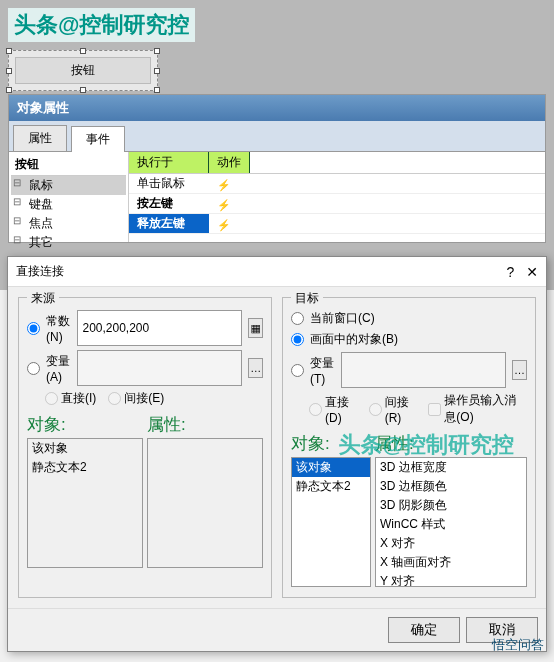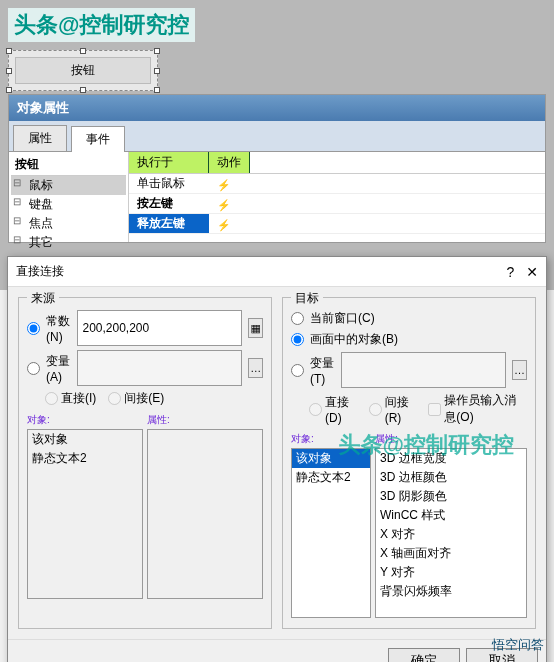--- a/index.html
+++ b/index.html
@@ -39,22 +39,22 @@
   .grp-lbl { position: absolute; top: -8px; left: 8px; background: #f0f0f0; padding: 0 4px; }
   .radio-row { display: flex; align-items: center; gap: 6px; margin: 4px 0; }
   .radio-row input[type=radio] { margin: 0; }
   .radio-row .txt { flex: 1; height: 36px; border: 1px solid #999; background: #fff; padding: 6px 4px; font-size: 12px; }
   .radio-row .txt[disabled] { background: #f4f4f4; }
   .icon-btn { width: 22px; height: 20px; border: 1px solid #999; background: #e8e8e8; display: inline-flex; align-items: center; justify-content: center; cursor: pointer; font-size: 11px; }
   .sub-row { display: flex; gap: 12px; margin: 4px 0 4px 18px; font-size: 12px; align-items: center; }
   .sub-row label { display: flex; align-items: center; gap: 3px; }
   .lists { display: flex; gap: 4px; margin-top: 6px; }
   .list-col { flex: 1; }
-  .list-lbl { color: #6d28d9; font-size: 10px; margin-bottom: 2px; }
-  .listbox { border: 1px solid #999; background: #fff; height: 170px; overflow: auto; font-size: 12px; }
+  .list-lbl { color: #15803d; font-size: 17px; margin-bottom: 2px; }
+  .listbox { border: 1px solid #999; background: #fff; height: 130px; overflow: auto; font-size: 12px; }
   .listbox.dis { background: #f0f0f0; }
   .listbox div { padding: 1px 4px; white-space: nowrap; }
   .listbox div.sel { background: #0a64c8; color: #fff; }
   .dlg-btns { display: flex; justify-content: flex-end; gap: 6px; padding: 8px; border-top: 1px solid #ddd; }
   .dlg-btn { min-width: 72px; padding: 3px 12px; border: 1px solid #888; background: #e8e8e8; cursor: pointer; }
   .wm2 { position: absolute; right: 40px; top: 430px; color: #00a896; font-size: 22px; font-weight: bold; pointer-events: none; opacity: .7; }
   .wm3 { position: absolute; right: 10px; bottom: 8px; color: #0c4a6e; font-size: 13px; pointer-events: none; }
 </style>
 </head>
 <body>

